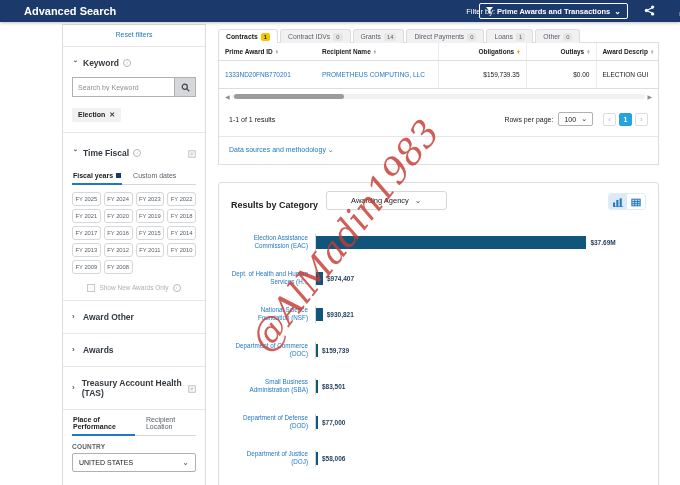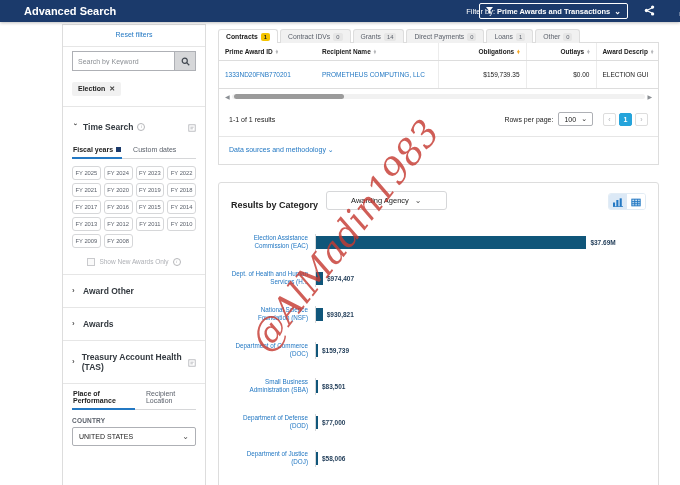--- a/index.html
+++ b/index.html
@@ -183,40 +183,45 @@
   </div>
   <div class="dl-wrap">
     <span class="lbl">Download</span>
   </div>
 </div>
 
 <div class="sidebar">
   <div class="reset-link">Reset filters</div>
   <div class="divider"></div>
 
+  <div class="sect-head">
+    <span class="chev open">›</span>
+    <span class="sect-title">Keyword</span>
+    <span class="info-ic">i</span>
+  </div>
   <div class="search-row">
     <input class="search-input" placeholder="Search by Keyword" style="">
     <button class="search-btn">
       <span>
         <svg width="9" height="9" viewBox="0 0 12 12" fill="none" stroke="#40474f" stroke-width="1.6">
             <circle cx="5" cy="5" r="3.4"></circle>
             <path d="M7.6 7.6L11 11"></path>
           </svg>
       </span>
     </button>
   </div>
   <div id="keyword-tags"><span class="tag">
         <span>Election</span>
         <span class="x">✕</span>
       </span></div>
   <div class="divider"></div>
 
   <div class="sect-head">
     <span class="chev open">›</span>
-    <span class="sect-title">Time Search</span>
+    <span class="sect-title">Time Fiscal</span>
     <span class="info-ic">i</span>
     <span class="right-ic">
       <svg width="8" height="8" viewBox="0 0 10 10" fill="none" stroke="#aeb0b5">
           <rect x="1" y="1" width="8" height="8"></rect>
           <path d="M3 4h4M3 6h3"></path>
         </svg>
     </span>
   </div>
   <div class="mini-tabs">
     <span class="mini-tab active">

